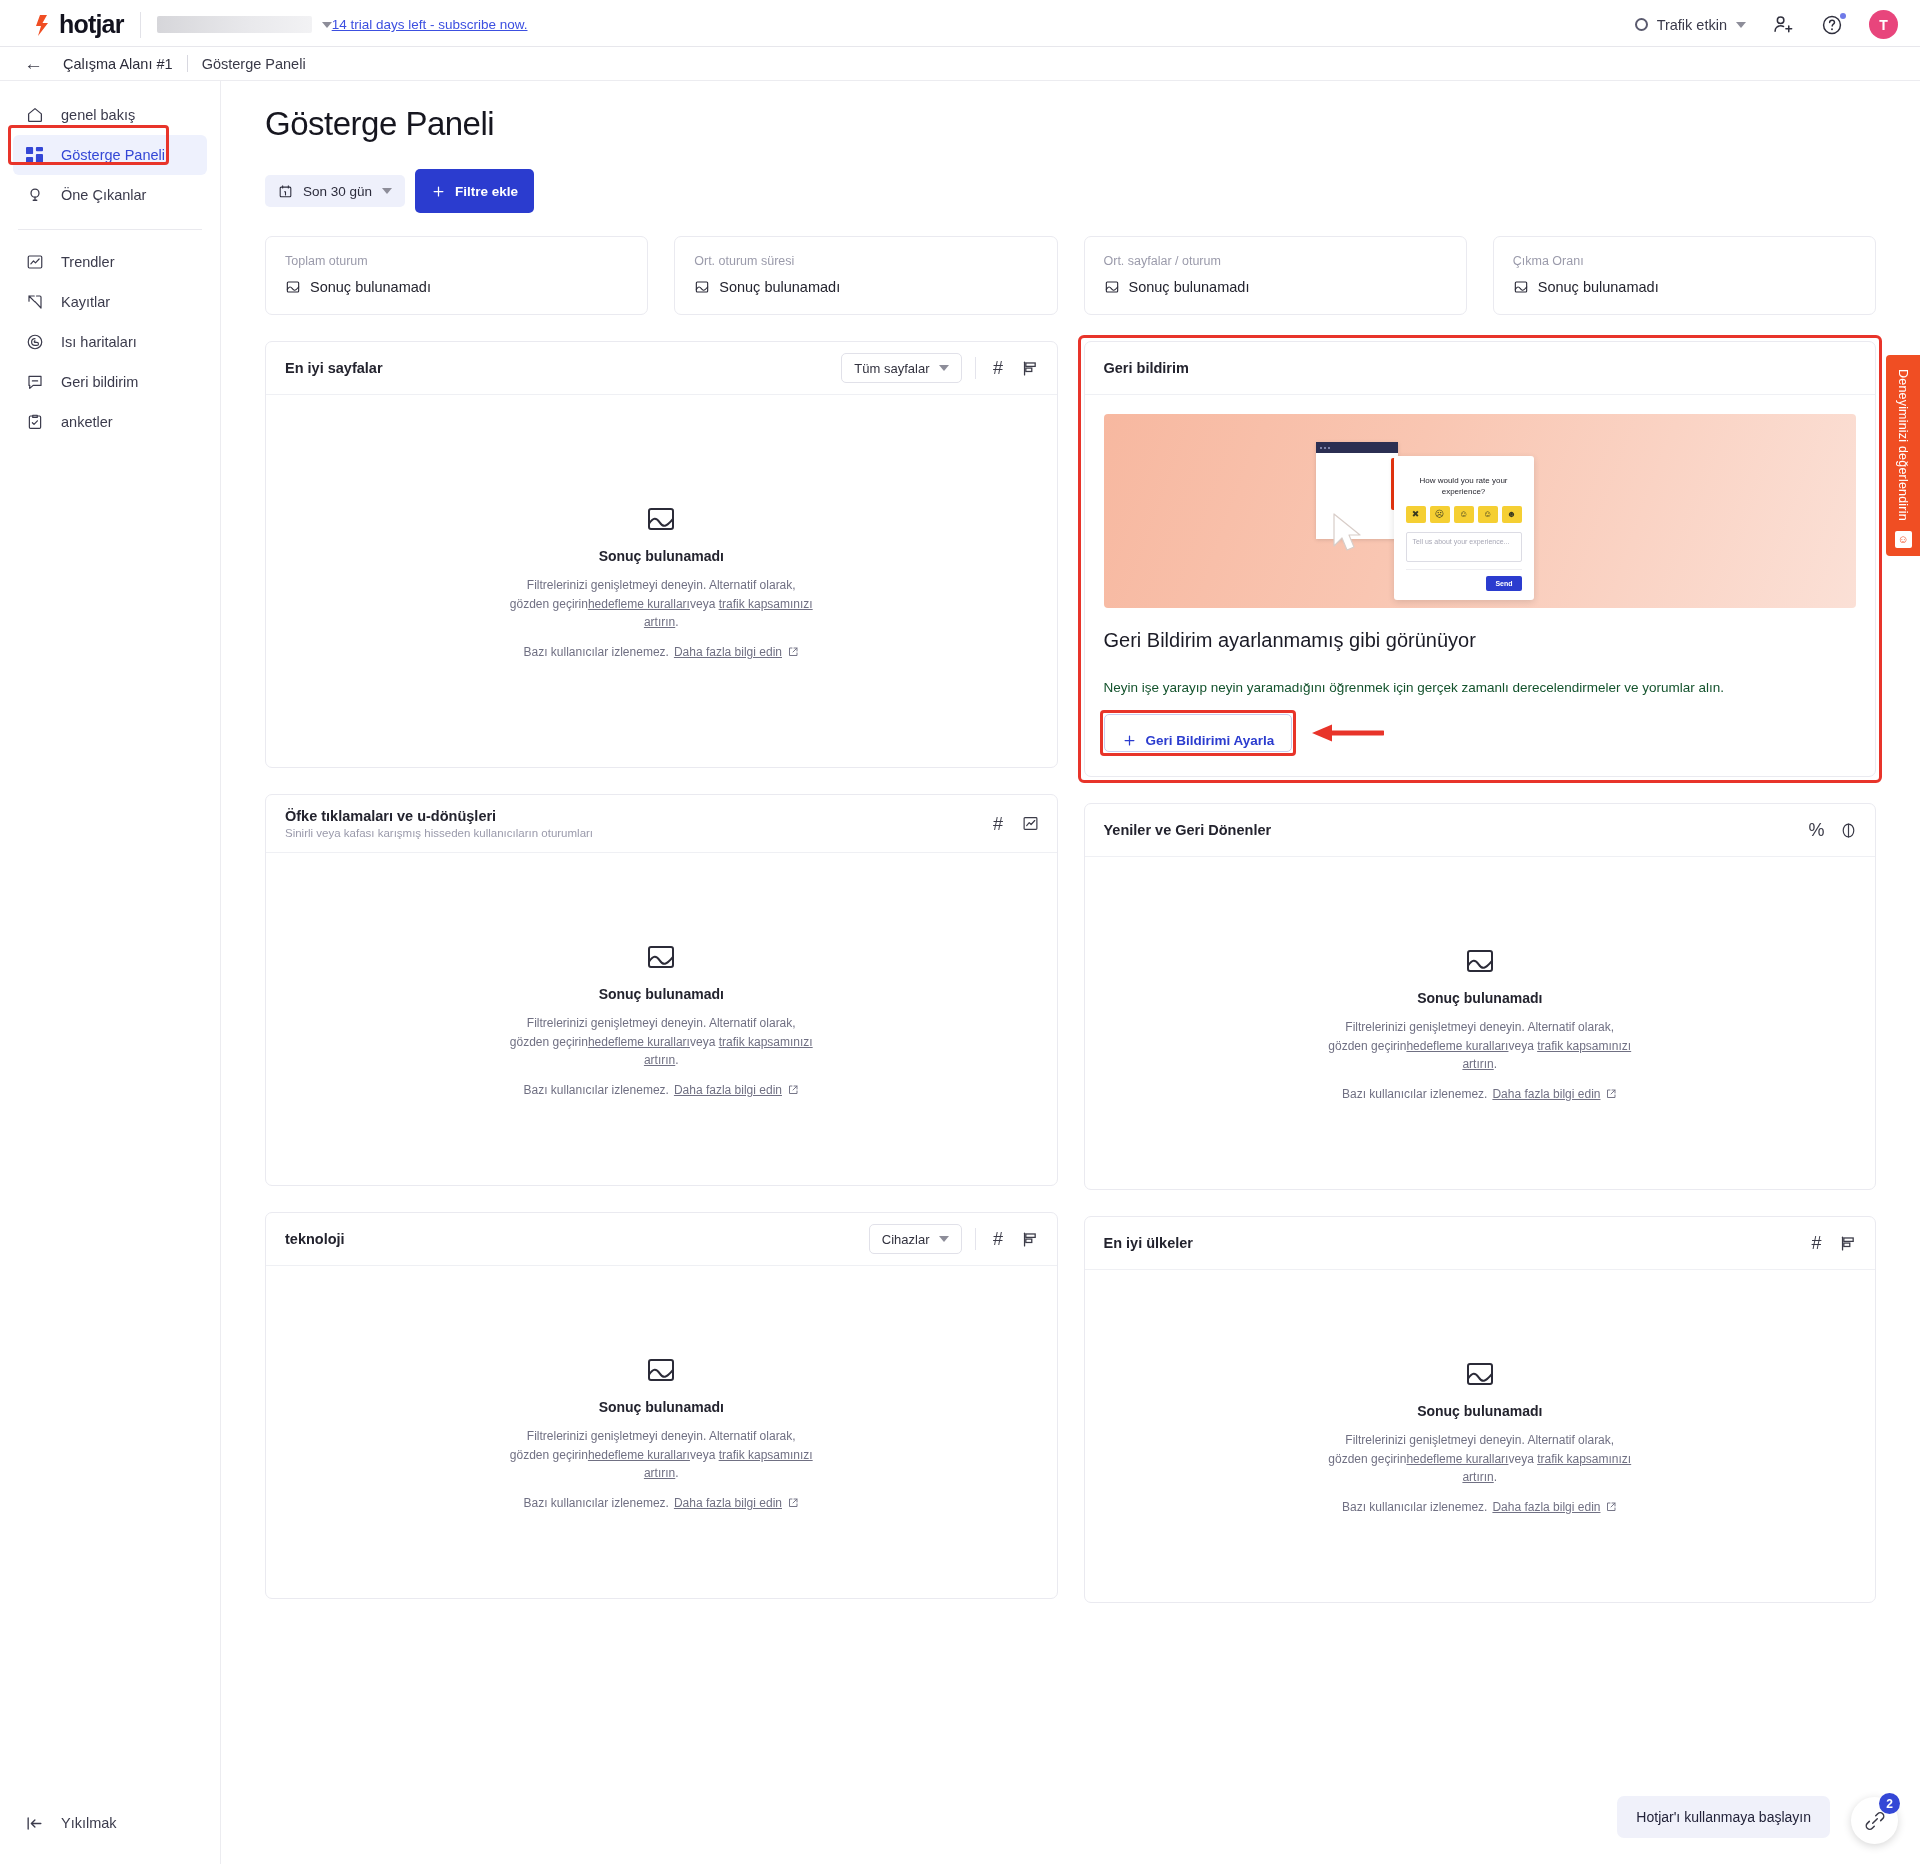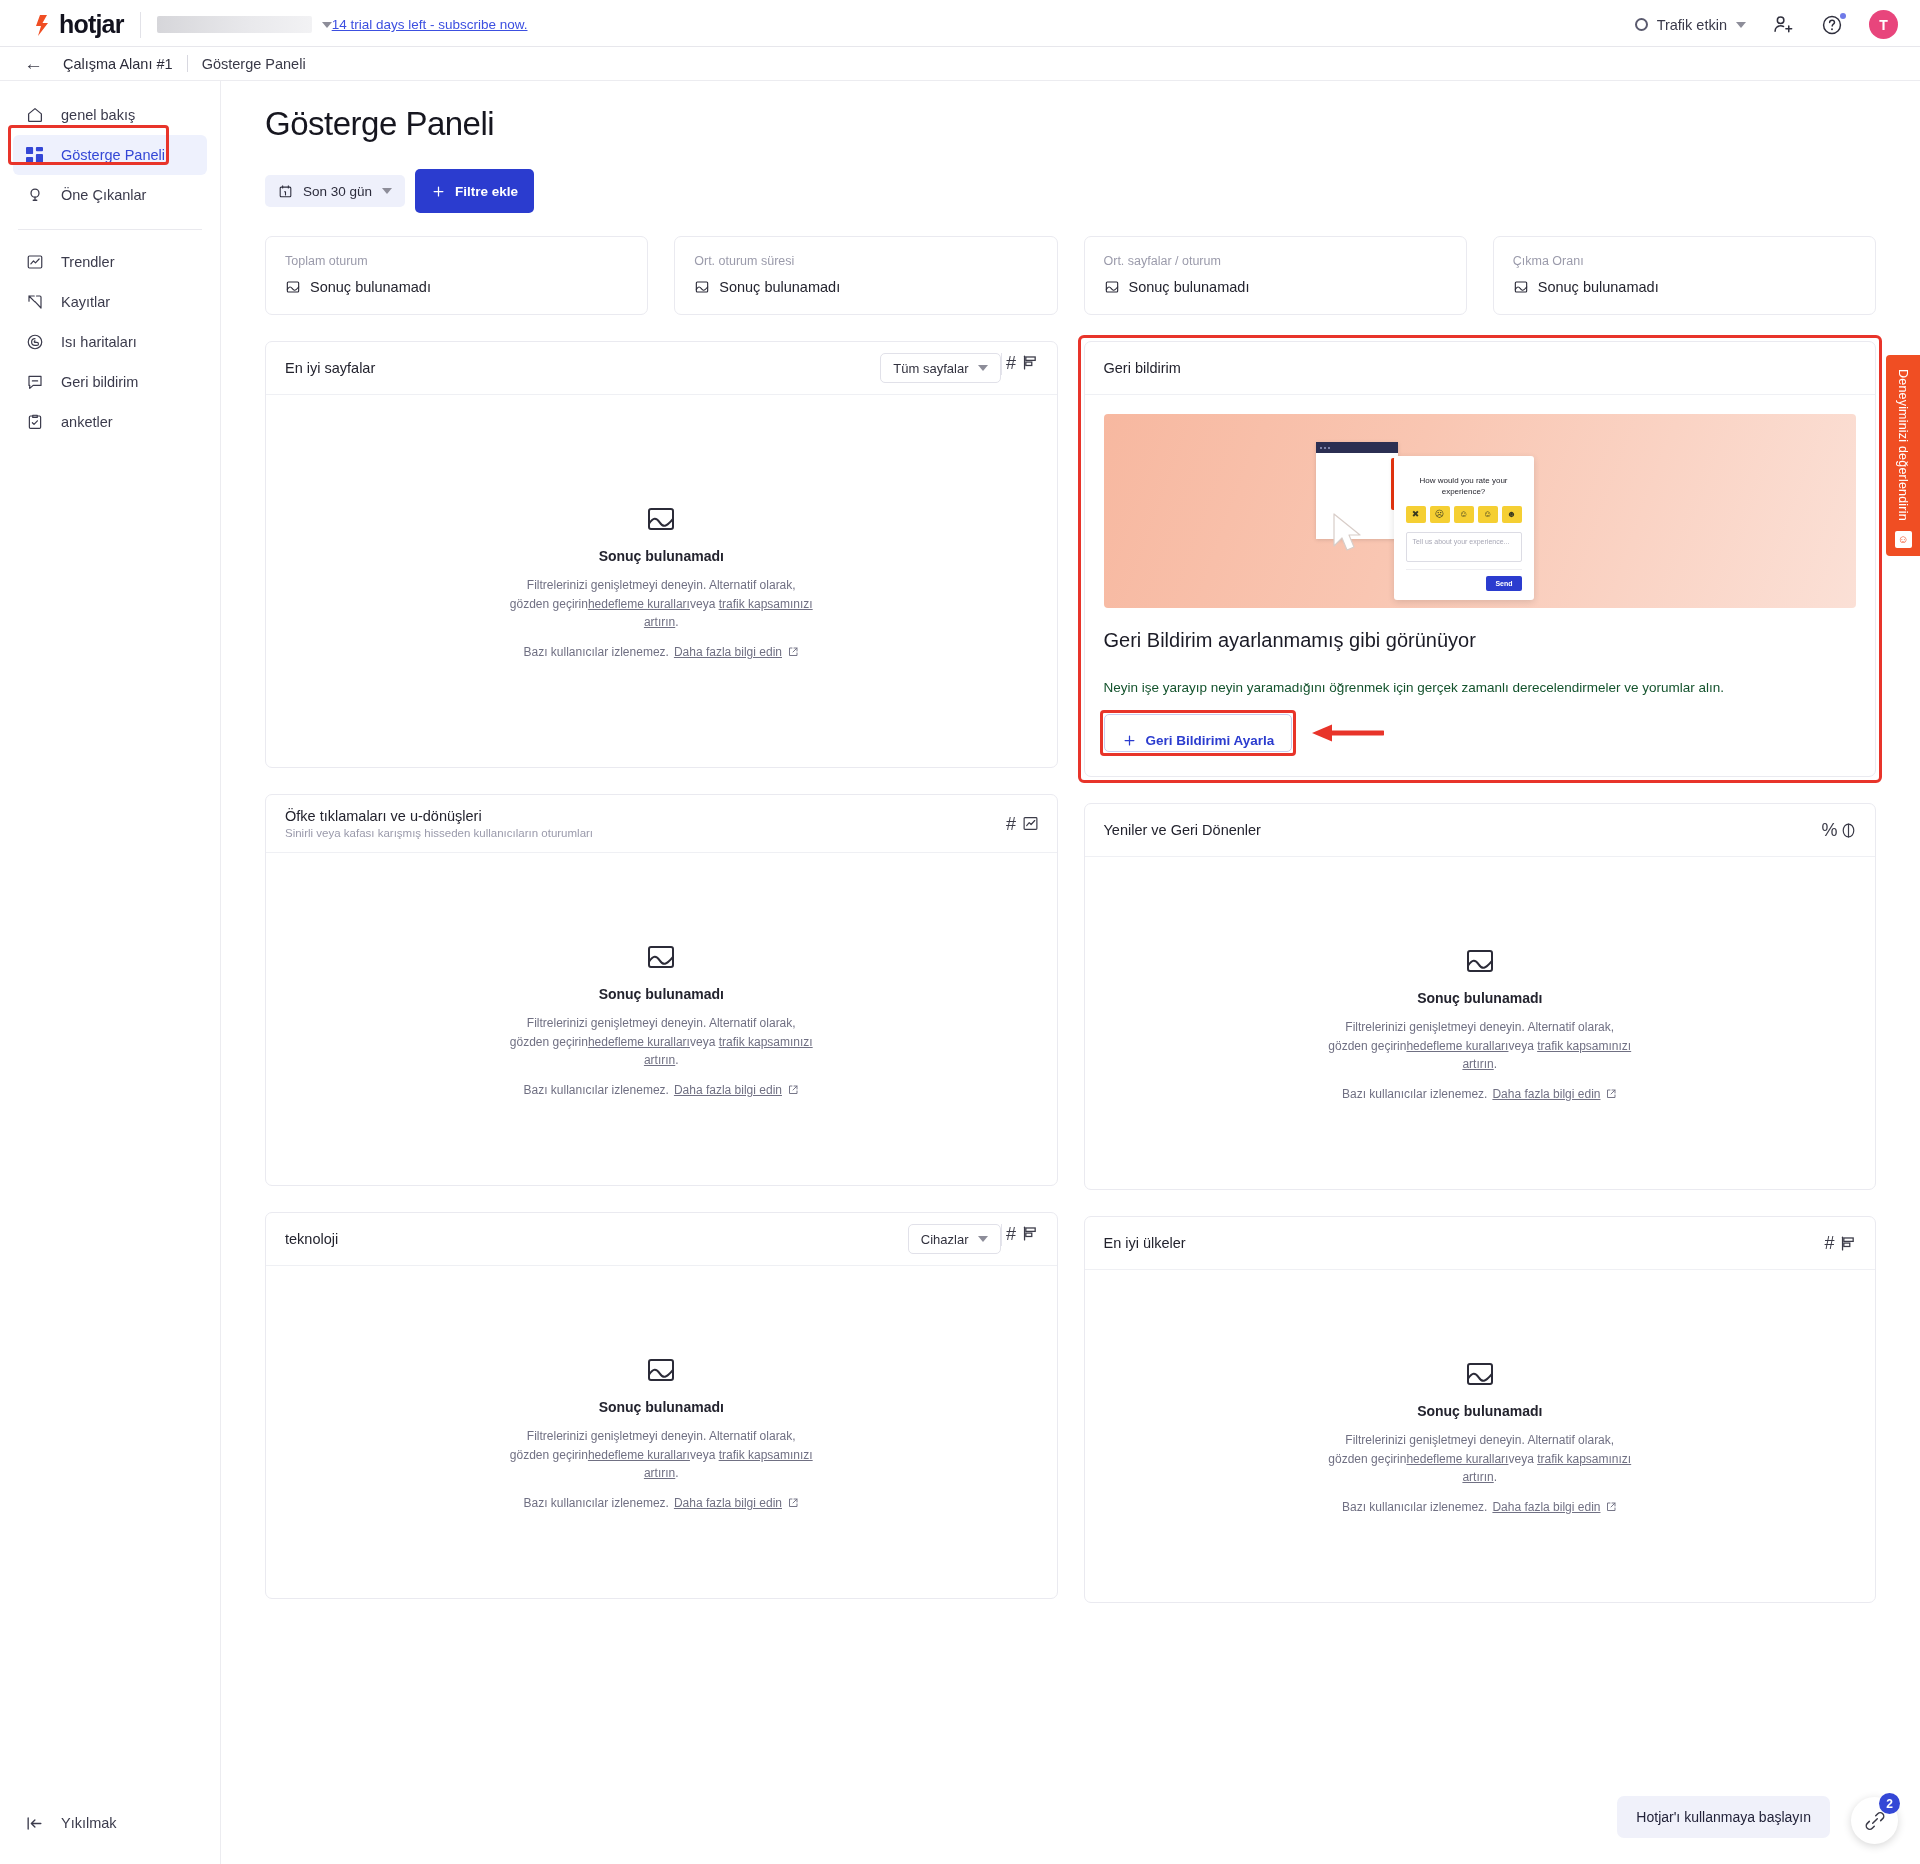--- a/index.html
+++ b/index.html
@@ -136,23 +136,23 @@
   .kpi-value { margin-top: 11px; display: flex; align-items: center; gap: 9px; font-size: 14.5px; color: #24242f; }
   
   .grid { margin-top: 26px; display: flex; gap: 26px; }
   .col { flex: 1; display: flex; flex-direction: column; gap: 26px; }
   .card { border: 1px solid #eaeaf0; border-radius: 7px; background: #fff; }
   .card-head {
     height: 53px; display: flex; align-items: center;
     padding: 0 17px 0 19px; border-bottom: 1px solid #eff0f4;
   }
   .card-head.tall { height: 58px; align-items: center; }
-  .card-title { font-size: 14.5px; color: #23232e; font-weight: 400; }
+  .card-title { font-size: 14.5px; color: #23232e; font-weight: 700; }
   .card-subtitle { font-size: 11.5px; color: #9a9aab; margin-top: 3px; }
-  .head-actions { margin-left: auto; display: flex; }
+  .head-actions { margin-left: auto; display: flex; align-items: center; gap: 13px; }
   .select-pill {
     display: flex; align-items: center; gap: 9px;
     height: 30px; padding: 0 12px;
     border: 1px solid #e1e1e9; border-radius: 5px;
     font-size: 13px; color: #32323f; background: #fff; cursor: pointer;
   }
   .head-sep { width: 1px; height: 22px; background: #e4e4ec; }
   .head-ico { cursor: pointer; display: flex; align-items: center; justify-content: center; width: 19px; height: 19px; color: #3b3b48; }
   .head-ico.hash { font-size: 18px; line-height: 1; font-weight: 400; }
   

